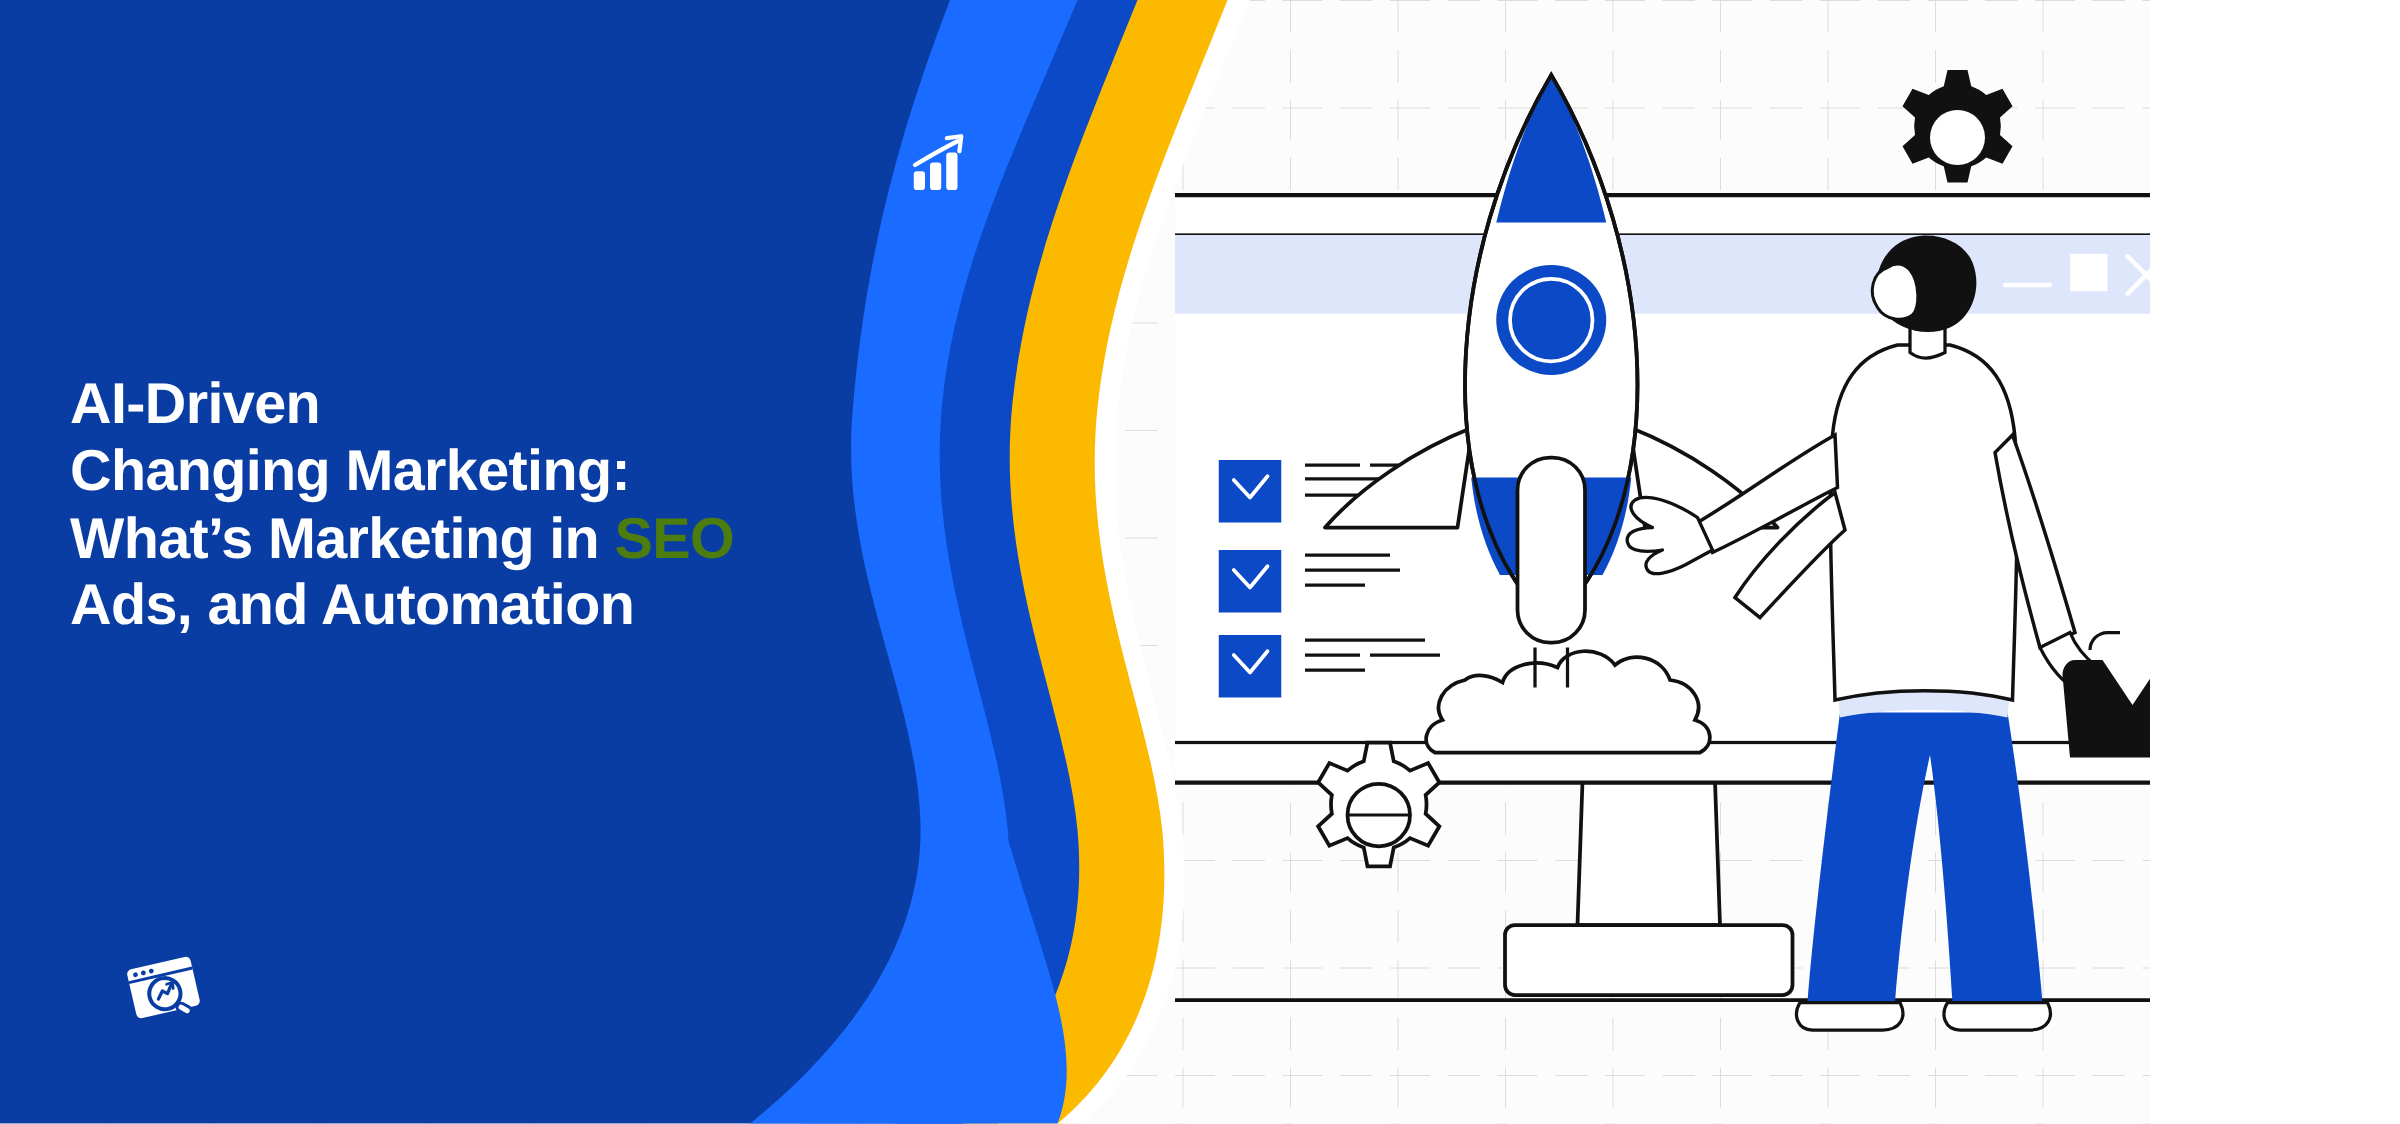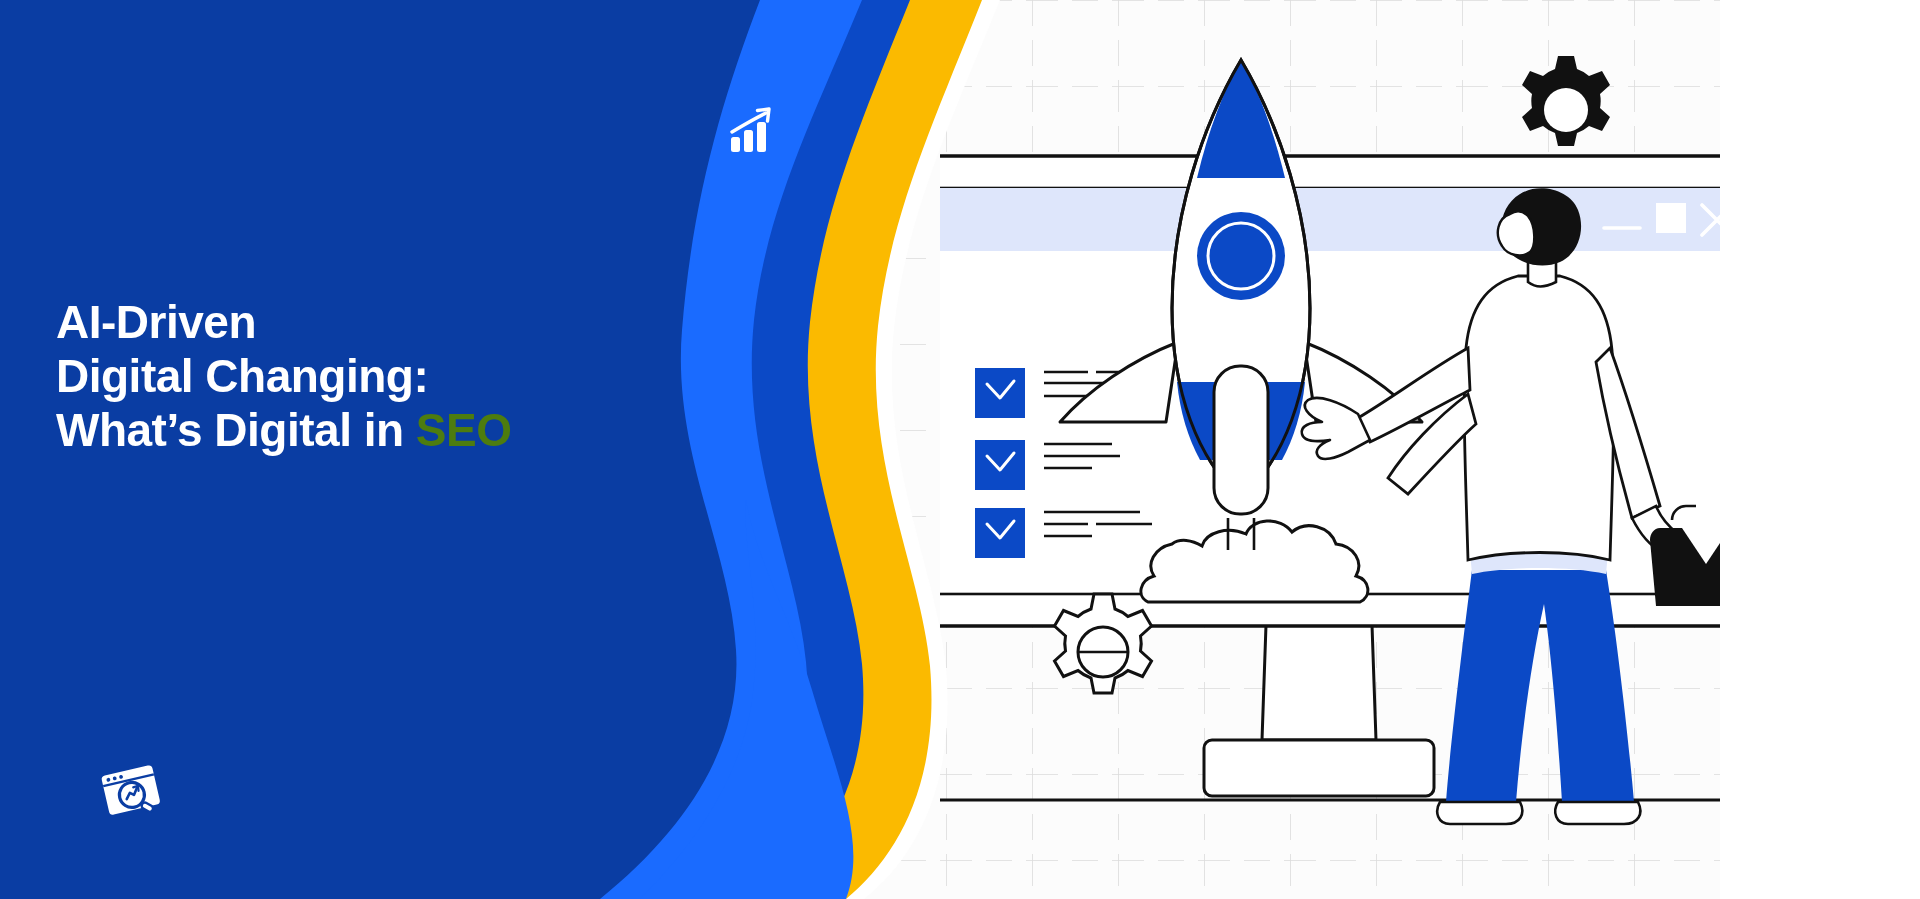--- a/index.html
+++ b/index.html
@@ -87,22 +87,23 @@
          C898,856 940,782 930,666 C920,566 864,462 878,326
          C890,216 932,126 982,0 Z" fill="#ffffff"></path>
 
     <path d="M846,899 H640
          C700,840 742,772 752,700 C764,616 742,548 746,500
          C756,560 792,620 812,690 C836,772 868,842 846,899 Z" fill="#1A6BFF"></path>
   </svg>
 
   <div class="headline">
     <span class="ln accent">AI-Driven</span>
-    <span class="ln">Digital Changing:</span>
-    <span class="ln"><span>What’s Digital in </span><span class="accent">SEO</span></span>
+    <span class="ln">Changing Marketing:</span>
+    <span class="ln"><span>What’s Marketing in </span><span class="accent">SEO</span></span>
+    <span class="ln accent">Ads, and Automation</span>
   </div>
 
   <svg class="chart-badge" viewBox="0 0 54 54">
     <rect x="3" y="33" width="9" height="15" rx="2.5" fill="#ffffff"></rect>
     <rect x="16" y="26" width="9" height="22" rx="2.5" fill="#ffffff"></rect>
     <rect x="29" y="18" width="9" height="30" rx="2.5" fill="#ffffff"></rect>
     <path d="M4 28 C14 22 24 16 38 9" fill="none" stroke="#ffffff" stroke-width="3.4" stroke-linecap="round"></path>
     <path d="M29.5 6.5 L41 5 L39.5 17" fill="none" stroke="#ffffff" stroke-width="3.4" stroke-linecap="round" stroke-linejoin="round"></path>
   </svg>
 

